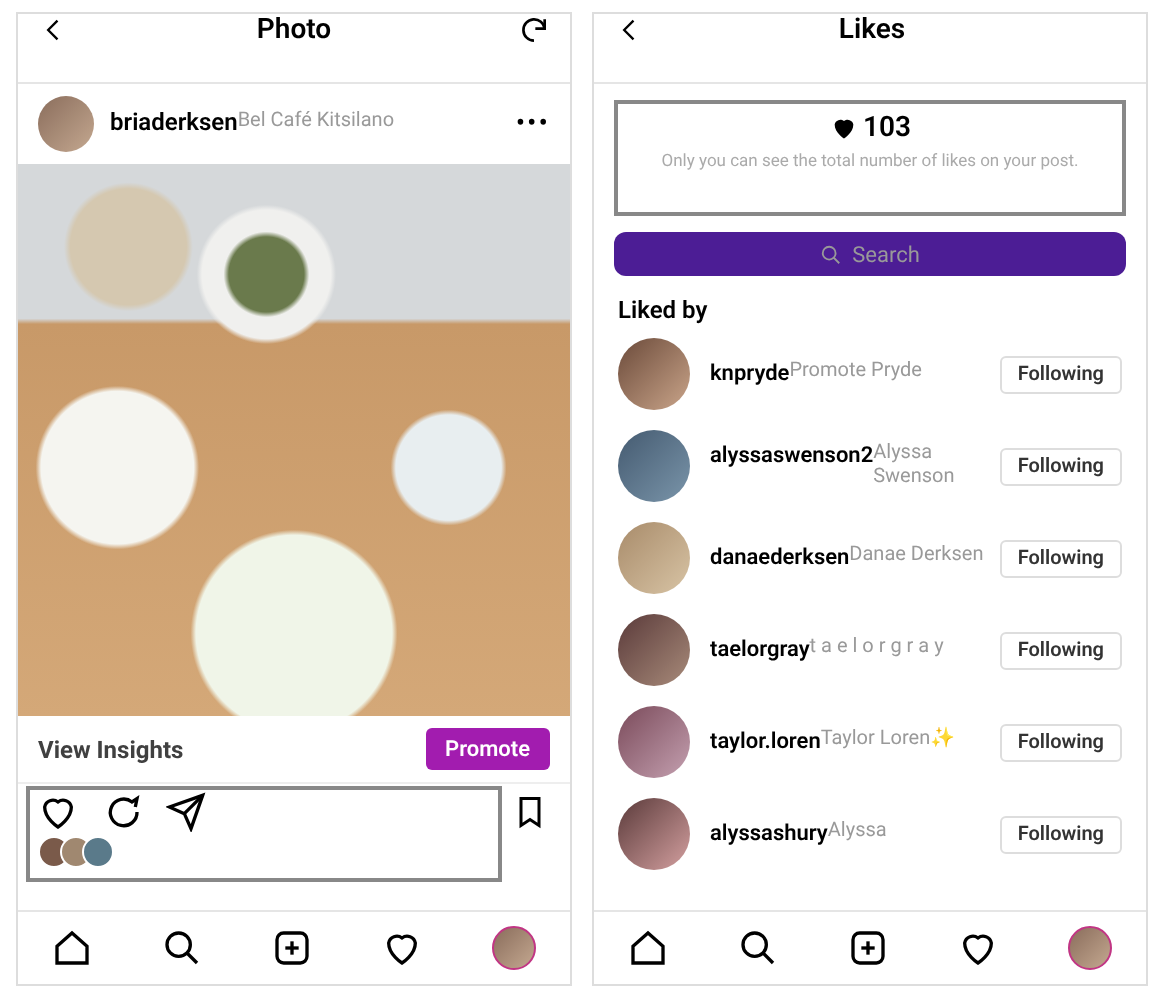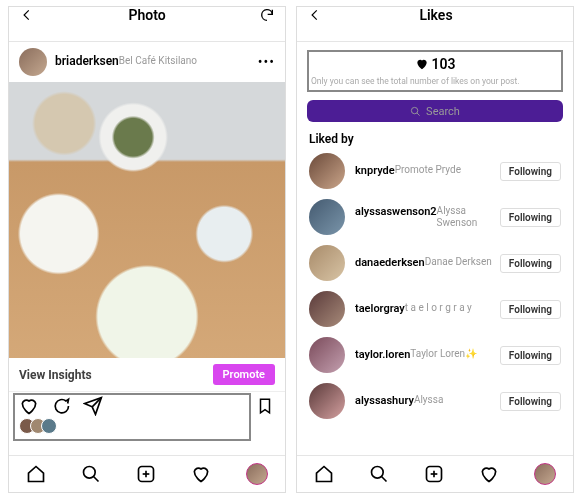--- a/index.html
+++ b/index.html
@@ -68,21 +68,21 @@
       radial-gradient(circle at 20% 15%, #d5c8b0 0%, #d5c8b0 9%, transparent 10%),
       linear-gradient(180deg, #d5d8da 0%, #d5d8da 28%, #c89968 29%, #d4a878 100%);
   }
   .insights-row {
     display:flex; justify-content:space-between; align-items:center;
     padding: 6px 10px;
     border-bottom: 0.5px solid #eee;
   }
   .link { color:#404040; font-size:12px; font-weight:700; cursor:pointer;}
   .promote {
-    background:#d946ef; color:#fff; font-size:11px; font-weight:600;
+    background:#a21caf; color:#fff; font-size:11px; font-weight:600;
     padding:4px 10px; border-radius:3px; cursor:pointer;
   }
   .action-row {
     display:flex; align-items:center;
     padding: 4px 10px 2px;
     gap: 12px;
   }
   .action-row .spacer { flex:1; }
   .icon { width:20px; height:20px; display:flex; align-items:center; justify-content:center;}
   .likes-text-row {
@@ -116,21 +116,22 @@
   .tabbar .icon { cursor:pointer; }
   .tab-avatar {
     width:20px;height:20px;border-radius:50%;
     background:linear-gradient(135deg,#8a6d5c,#c4a890);
     border:1.5px solid #c13584;
   }
   
   .likecount-box {
     border:2px solid #888;
     margin: 8px 10px 4px;
-    padding:4px 2px 4px;
+    text-align:center;
+    padding:4px 2px 20px;
   }
   .likecount {
     font-size:14px; font-weight:600;
     display:flex;align-items:center;justify-content:center;gap:3px;
   }
   .likenote {
     font-size:8.5px; color:#aaa; margin-top:4px;
   }
   .searchbar {
     margin: 4px 10px;

